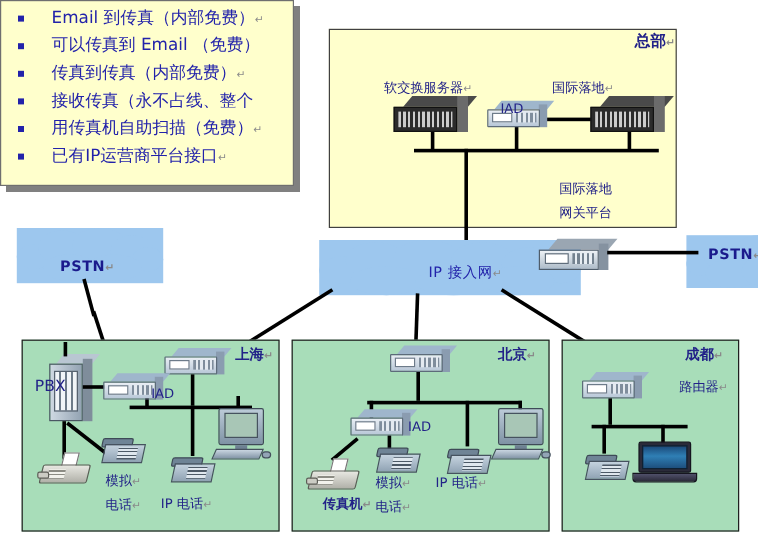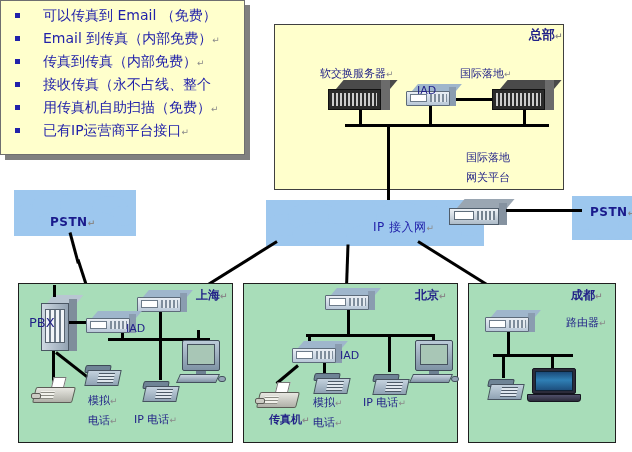--- a/index.html
+++ b/index.html
@@ -333,25 +333,25 @@
 </head>
 <body>
 
 <div id="canvas">
 
   <div id="feature-box-shadow"></div>
   <div id="feature-box">
     <ul id="feature-list">
       <li>
         <span class="bullet"></span>
-        <span>可以传真到 Email （免费）</span><span class="pilcrow"></span>
+        <span>Email 到传真（内部免费）</span><span class="pilcrow">↵</span>
       </li>
       <li>
         <span class="bullet"></span>
-        <span>Email 到传真（内部免费）</span><span class="pilcrow">↵</span>
+        <span>可以传真到 Email （免费）</span><span class="pilcrow"></span>
       </li>
       <li>
         <span class="bullet"></span>
         <span>传真到传真（内部免费）</span><span class="pilcrow">↵</span>
       </li>
       <li>
         <span class="bullet"></span>
         <span>接收传真（永不占线、整个</span><span class="pilcrow"></span>
       </li>
       <li>
@@ -440,21 +440,21 @@
     <div class="puff" style="left:0px;   top:14px; width:38px; height:22px;"></div>
     <div class="puff" style="left:22px;  top:2px;  width:50px; height:30px;"></div>
     <div class="puff" style="left:62px;  top:0px;  width:56px; height:32px;"></div>
     <div class="puff" style="left:110px; top:2px;  width:52px; height:30px;"></div>
     <div class="puff" style="left:152px; top:6px;  width:48px; height:28px;"></div>
     <div class="puff" style="left:184px; top:12px; width:34px; height:24px;"></div>
     <div class="puff" style="left:26px;  top:22px; width:60px; height:24px;"></div>
     <div class="puff" style="left:80px;  top:24px; width:64px; height:22px;"></div>
     <div class="puff" style="left:136px; top:22px; width:60px; height:24px;"></div>
   </div>
-  <div class="cloud-label" style="left:373px; top:219px; font-weight:normal; color:#2222aa; font-size:12px;">
+  <div class="cloud-label" style="left:357px; top:219px; font-weight:normal; color:#2222aa; font-size:12px;">
     <span>IP 接入网</span><span class="pilcrow">↵</span>
   </div>
 
   <div class="cloud" style="left:572px; top:196px; width:74px; height:44px;">
     <div class="cloud-body" style="left:6px; top:10px; width:66px; height:28px;"></div>
     <div class="puff" style="left:0px;  top:14px; width:28px; height:20px;"></div>
     <div class="puff" style="left:14px; top:2px;  width:38px; height:28px;"></div>
     <div class="puff" style="left:40px; top:0px;  width:40px; height:30px;"></div>
     <div class="puff" style="left:16px; top:20px; width:44px; height:24px;"></div>
     <div class="puff" style="left:46px; top:18px; width:34px; height:24px;"></div>

